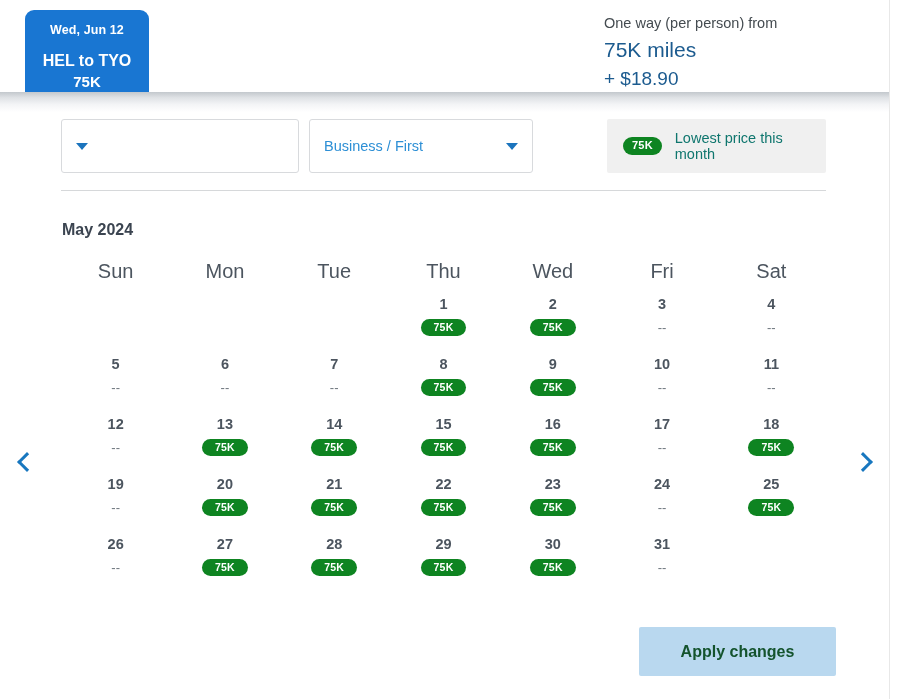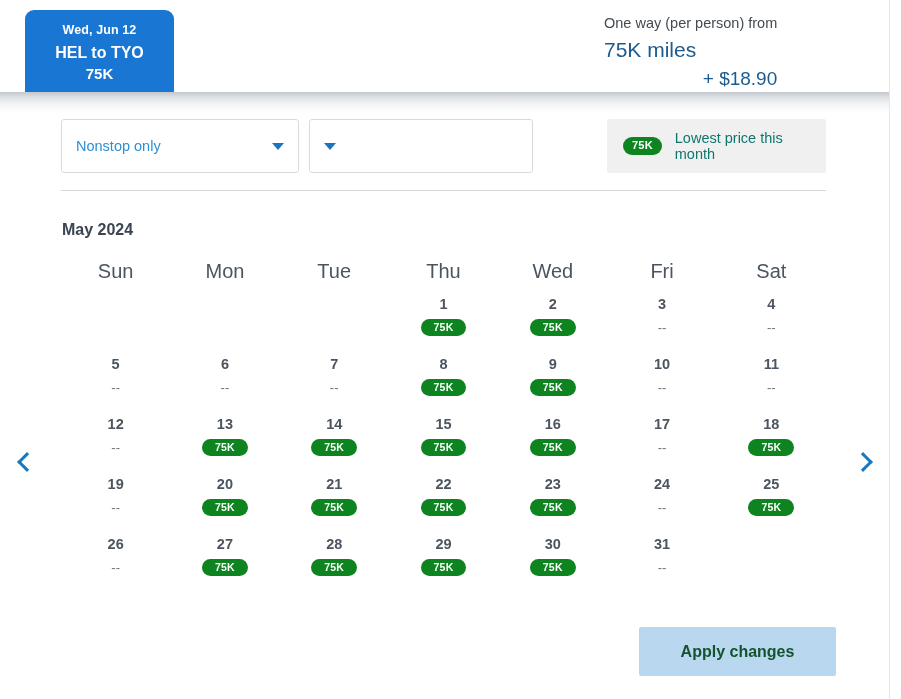--- a/index.html
+++ b/index.html
@@ -23,49 +23,49 @@
   }
 
   
   .header {
     position: absolute; left: 0; top: 0;
     width: 889px; height: 92px;
     background: #ffffff;
   }
   .flight-tab {
     position: absolute; left: 25px; top: 10px;
-    width: 149px; height: 82px;
+    width: 124px; height: 82px;
     background: #1976d2;
     border-radius: 9px 9px 0 0;
     color: #ffffff;
     text-align: center;
     padding-top: 12px;
   }
   .flight-tab .tab-date {
     font-size: 12.5px; font-weight: bold; letter-spacing: .1px;
     line-height: 17px;
   }
   .flight-tab .tab-route {
-    font-size: 16px; font-weight: bold; line-height: 23px; margin-top: 2px;
+    font-size: 16px; font-weight: bold; line-height: 23px; margin-top: 10px;
   }
   .flight-tab .tab-price {
     font-size: 15px; font-weight: bold; line-height: 20px;
   }
   .price-block {
     position: absolute; left: 604px; top: 12px;
     text-align: left;
   }
   .price-label {
     font-size: 14.5px; color: #444b50; line-height: 22px;
   }
   .price-miles {
     font-size: 21px; color: #1c5b8f; line-height: 30px; margin-top: 1px;
   }
   .price-fee {
-    font-size: 19px; color: #1c5b8f; line-height: 28px; text-align: right;
+    font-size: 19px; color: #1c5b8f; line-height: 28px;
   }
   
   .header-shadow {
     position: absolute; left: 0; top: 92px;
     width: 889px; height: 20px;
     background: linear-gradient(to bottom, #c3c8cd 0%, #dfe2e5 28%, #f3f4f6 62%, #ffffff 100%);
   }
 
   
   .filters {
@@ -205,25 +205,25 @@
       <div class="price-label">One way (per person) from</div>
       <div class="price-miles">75K miles</div>
       <div class="price-fee">+ $18.90</div>
     </div>
   </div>
   <div class="header-shadow"></div>
 
   <div class="filters">
 
     <div class="select-box sel-1">
-      <span class="select-label">Nonstop only</span>
       <span class="caret"></span>
     </div>
 
     <div class="select-box sel-2">
+      <span class="select-label">Business / First</span>
       <span class="caret"></span>
     </div>
 
     <div class="legend-box">
       <span class="legend-pill">75K</span>
       <span class="legend-text">Lowest price this month</span>
     </div>
   </div>
 
   <div class="divider"></div>

